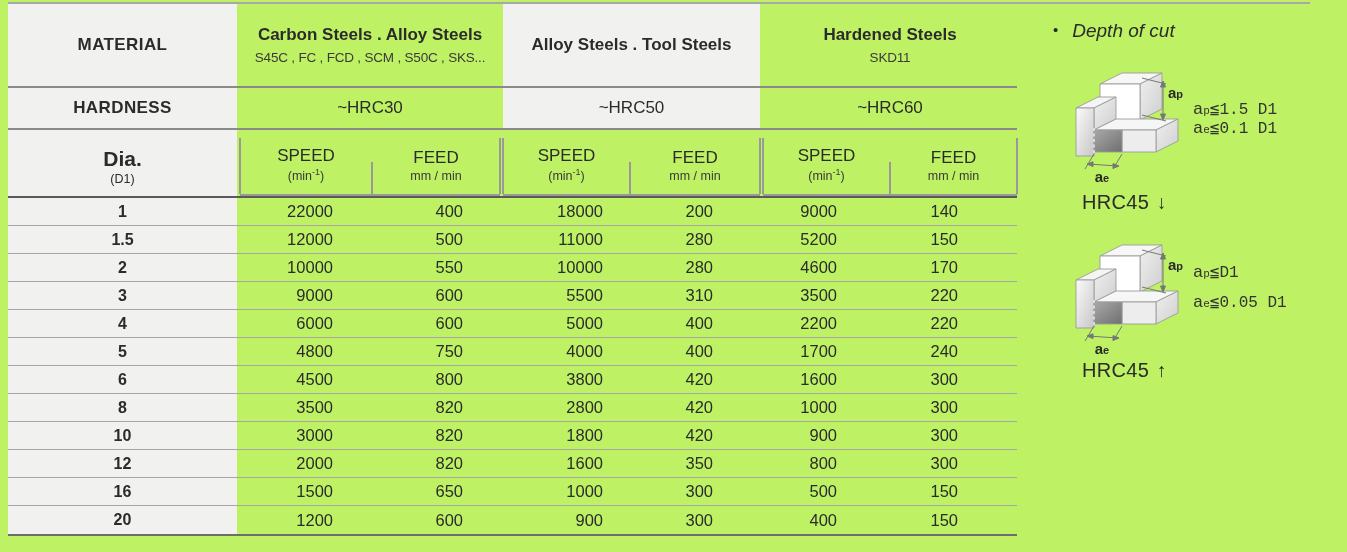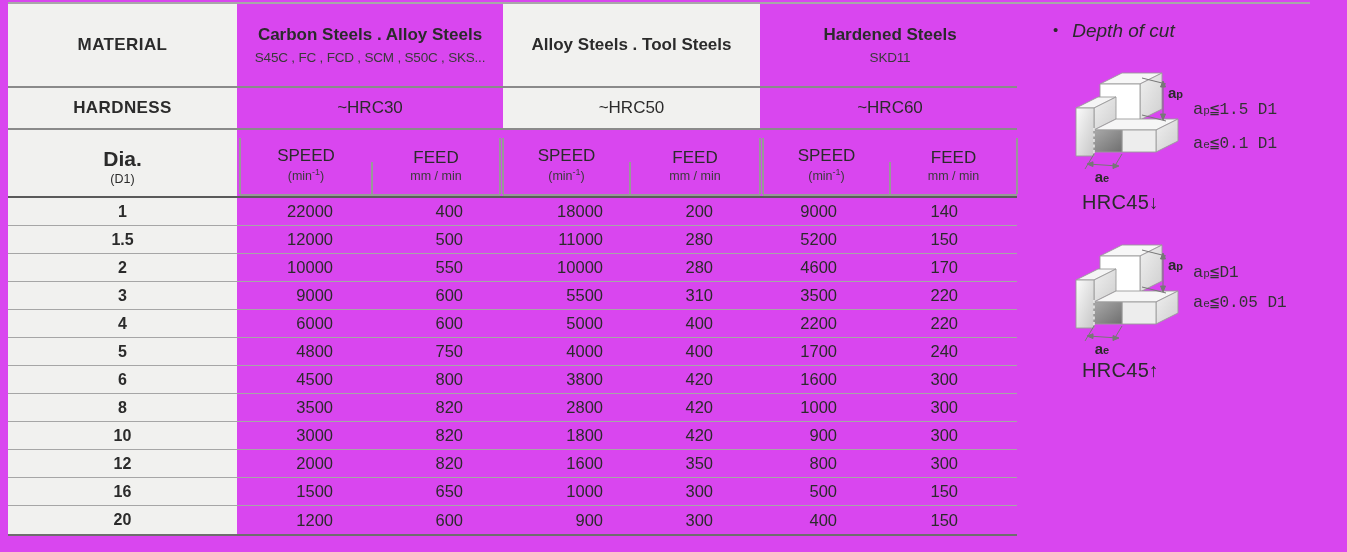--- a/index.html
+++ b/index.html
@@ -1,18 +1,18 @@
 <!DOCTYPE html>
 <html><head>
 <meta charset="utf-8">
 <style>
   * { margin:0; padding:0; box-sizing:border-box; }
   html,body { width:1347px; height:552px; background:#fff; overflow:hidden;
     font-family:"Liberation Sans", sans-serif; color:#2b2b2b; }
-  .page { position:relative; width:1347px; height:552px; background:#d946ef; }
+  .page { position:relative; width:1347px; height:552px; background:#bef264; }
 
   
   .topline { position:absolute; left:8px; top:2px; width:1302px; height:2px; background:#a8a8a8; }
 
   
   .tbl { position:absolute; left:8px; top:4px; width:1009px; }
   .row { display:grid; grid-template-columns:229px 3px 132px 128px 3px 127px 130px 3px 127px 127px; }
   .hline { width:1009px; }
   .hline.med  { border-top:2px solid #8a8a8a; margin:0; height:2px; }
   .hline.dark { border-top:2px solid #5a5a5a; height:2px; }
@@ -67,24 +67,24 @@
   .diagram { position:absolute; width:160px; height:135px; }
   .d1 { left:1048px; top:62px; }
   .d2 { left:1048px; top:234px; }
   .dim-label { position:absolute; font-size:15px; color:#2b2b2b;font-weight:bold; }
   .dim-label .sub, .ann .sub { font-size:11px; }
   .ap-pos { left:120px; top:22px; }
   .ae-pos { left:34px; top:106px; width:40px; text-align:center; }
   .ann { position:absolute; font-size:16px; color:#333; white-space:nowrap;font-family:Liberation Mono, monospace; }
   .ann .a { font-size:17px; }
   .a1a { left:1193px; top:99px; }
-  .a1b { left:1193px; top:133px; }
+  .a1b { left:1193px; top:118px; }
   .a2a { left:1193px; top:262px; }
   .a2b { left:1193px; top:292px; }
-  .hrc { position:absolute; font-size:20px; letter-spacing:.3px; display:flex; gap:0; align-items:center; }
+  .hrc { position:absolute; font-size:20px; letter-spacing:.3px; display:flex; gap:8px; align-items:center; }
   .hrc .arr { font-size:19px; }
   .h1 { left:1082px; top:191px; }
   .h2 { left:1082px; top:359px; }
 </style>
 </head>
 <body>
 
 <div class="page">
   <div class="topline"></div>
 

